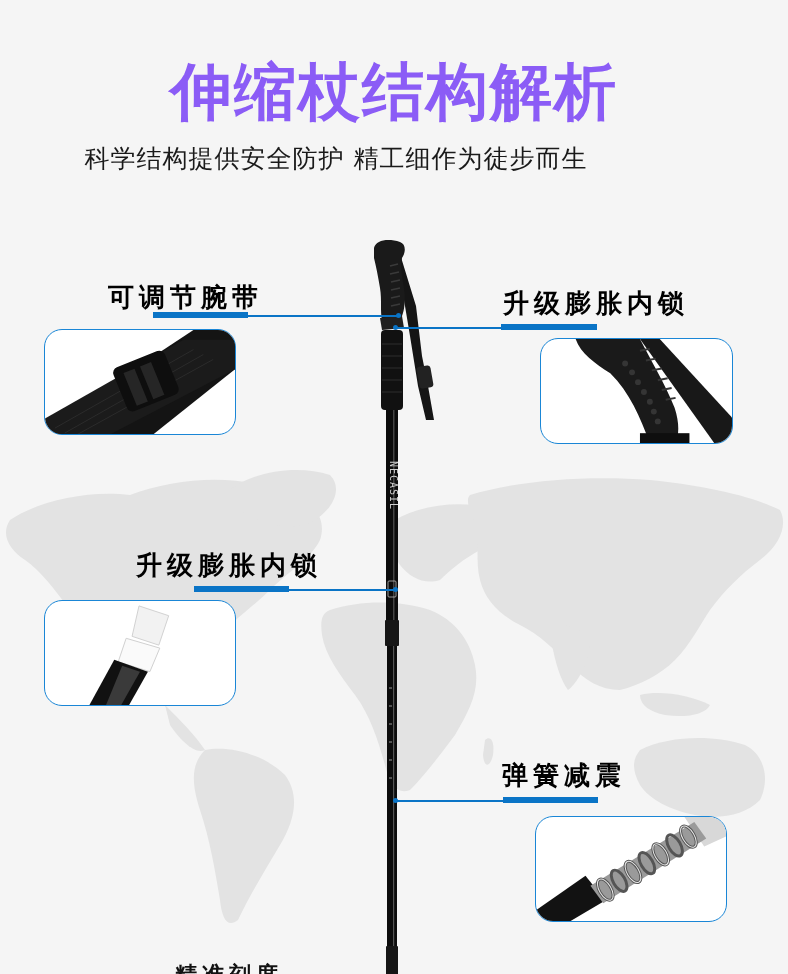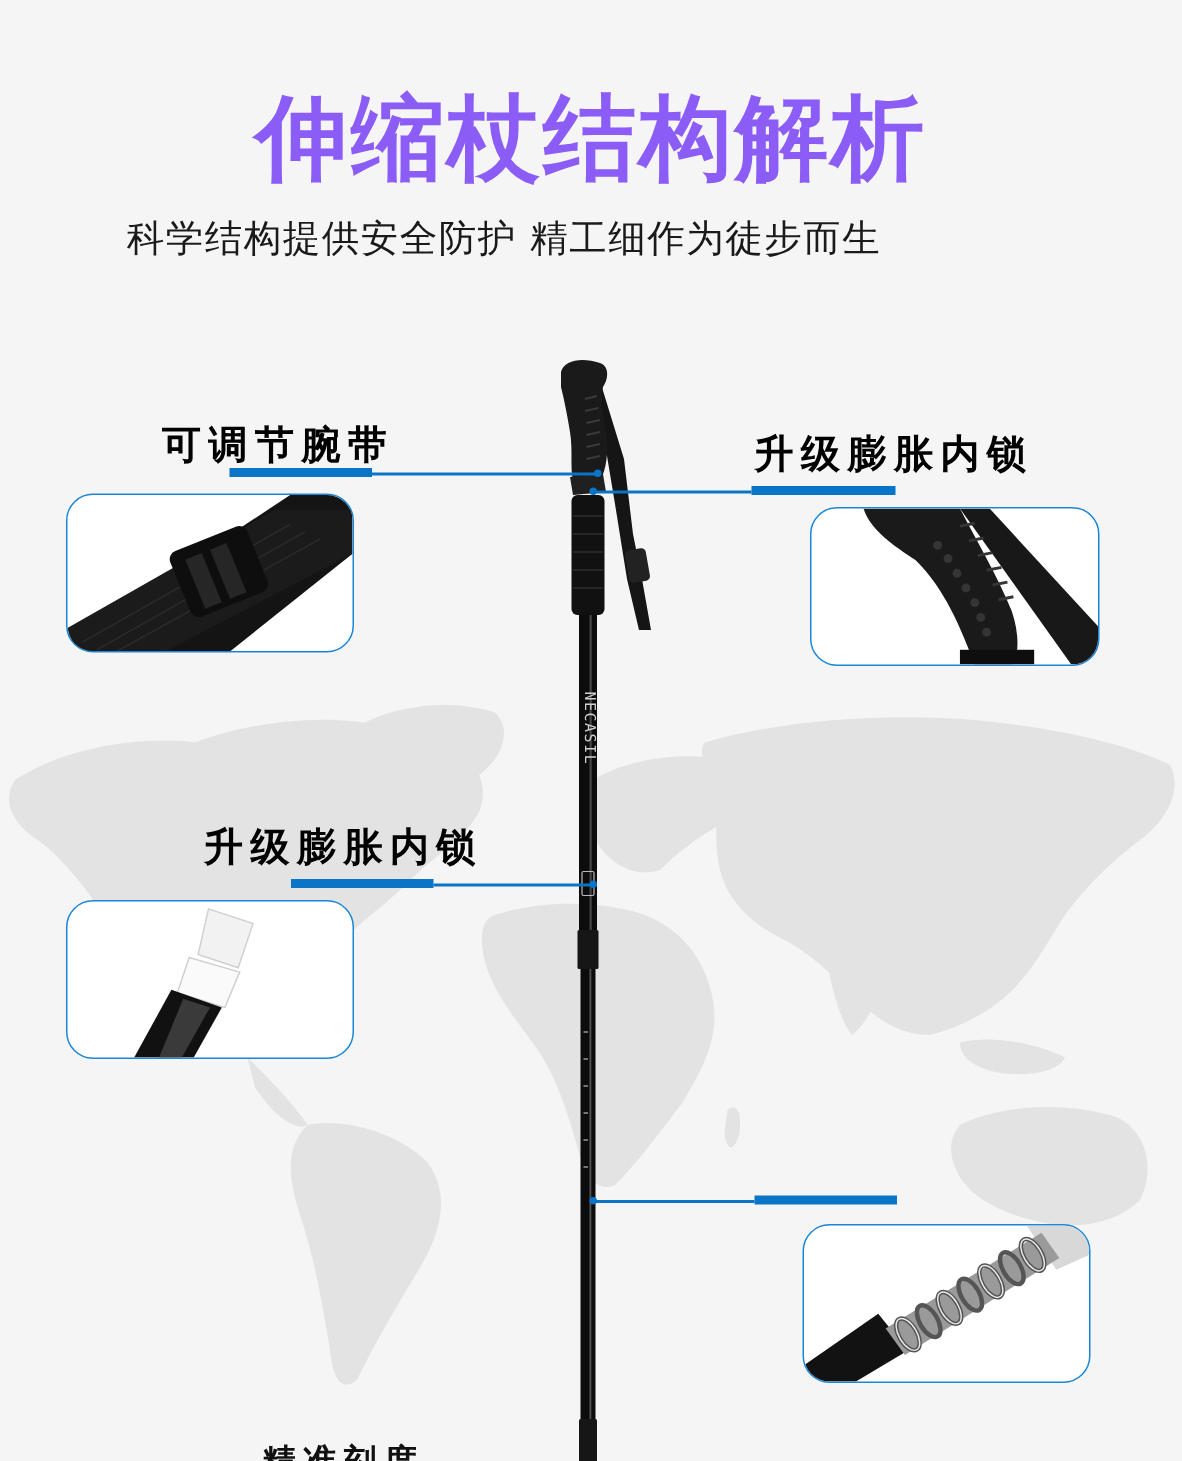--- a/index.html
+++ b/index.html
@@ -190,20 +190,21 @@
   <div class="dot" style="left:393px; top:587px;"></div>
   <div class="photo" style="left:44px; top:600px; width:192px; height:106px;">
     <svg viewBox="0 0 192 106" preserveAspectRatio="none">
       <path d="M95,5 L125,15 L115,45 L88,36 Z" fill="#f2f2f2" stroke="#d0d0d0" stroke-width="1"></path>
       <path d="M82,38 L116,48 L106,72 L74,62 Z" fill="#fafafa" stroke="#cfcfcf" stroke-width="1"></path>
       <path d="M70,60 L104,72 L80,115 L40,115 Z" fill="#111"></path>
       <path d="M78,66 L96,72 L72,115 L58,115 Z" fill="#3a3a3a"></path>
     </svg>
   </div>
 
+  <div class="label" style="left:502px; top:760px;">弹簧减震</div>
   <div class="bar-thick" style="left:503px; top:797px; width:95px;"></div>
   <div class="bar-thin" style="left:396px; top:800px; width:107px;"></div>
   <div class="dot" style="left:393px; top:798px;"></div>
   <div class="photo" style="left:535px; top:816px; width:192px; height:106px;">
     <svg viewBox="0 0 192 106" preserveAspectRatio="none">
       <path d="M150,0 L192,0 L192,20 L170,30 Z" fill="#d8d8d8"></path>
       <path d="M0,95 L50,60 L70,85 L20,115 L0,115 Z" fill="#121212"></path>
       <path d="M55,70 L160,5 L172,22 L68,88 Z" fill="#9a9a9a"></path>
       <g fill="none" stroke="#555" stroke-width="3">
         <ellipse cx="70" cy="74" rx="6" ry="12" transform="rotate(-30 70 74)"></ellipse>

